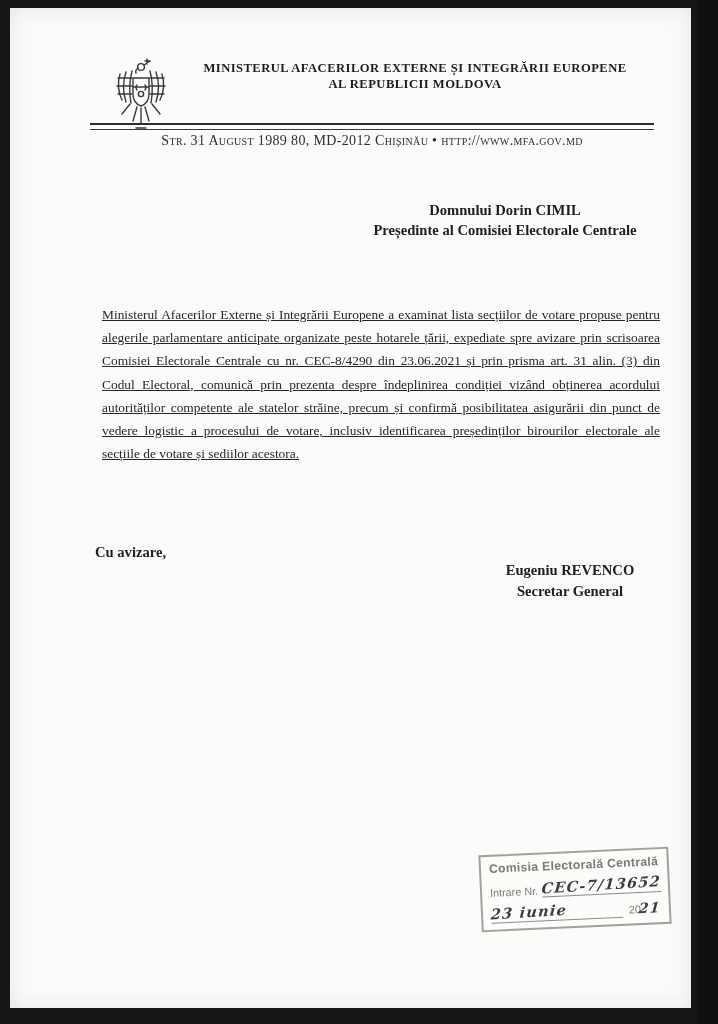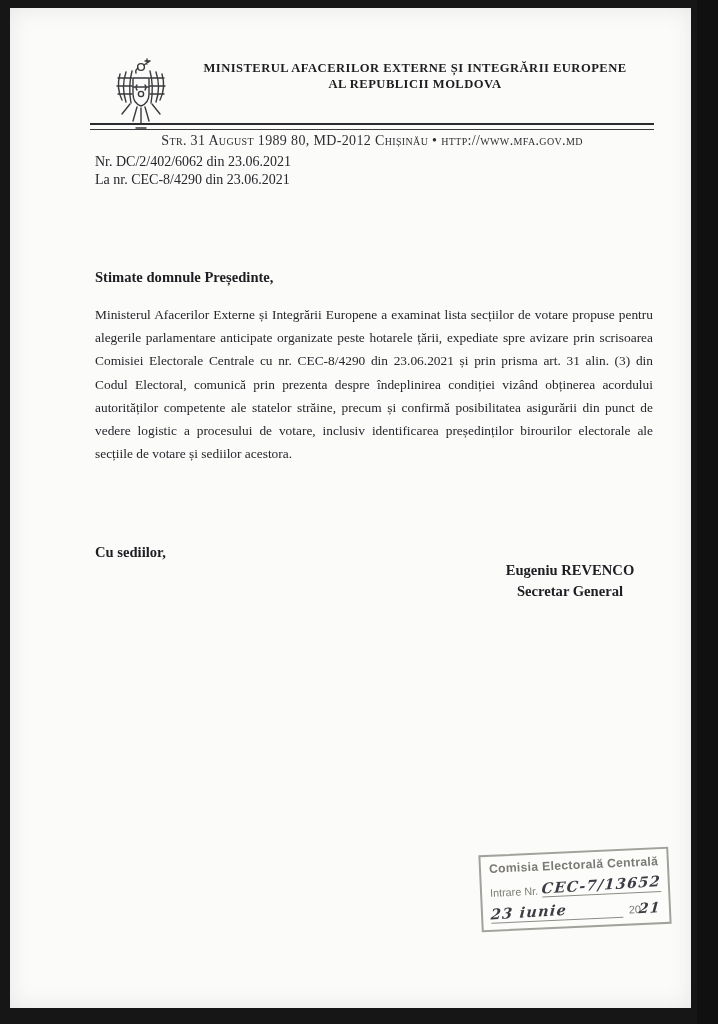--- a/index.html
+++ b/index.html
@@ -43,22 +43,22 @@
 
   
   .refs{left:85px;top:145px;font-size:14px;line-height:17.5px;color:#26262c;}
 
   
   .addressee{left:340px;top:192px;width:310px;text-align:center;
     font-weight:bold;font-size:14.6px;line-height:20px;color:#1d1d22;}
 
   
   .salutation{left:85px;top:261px;font-weight:bold;font-size:14.6px;color:#1d1d22;}
-  .para{left:85px;width:558px;font-size:13.4px;line-height:23.2px;
-    text-align:justify;color:#26262c;}
+  .para{left:92px;width:558px;font-size:13.4px;line-height:23.2px;
+    text-align:justify;color:#26262c;text-decoration:underline;}
   .para1{top:295px;}
   .para2{top:468px;}
   .closing{left:85px;top:536px;font-weight:bold;font-size:14.6px;color:#1d1d22;}
   .signature{left:410px;top:552px;width:300px;text-align:center;
     font-weight:bold;font-size:14.6px;line-height:21px;color:#1d1d22;}
 
   
   .stamp{
     left:470px;top:843px;width:190px;
     border:2px solid #a3a19c;
@@ -116,33 +116,30 @@
 
     <div class="abs lh-titles">
       <div class="lh-ro1">MINISTERUL AFACERILOR EXTERNE ȘI INTEGRĂRII EUROPENE</div>
       <div class="lh-ro2">AL REPUBLICII MOLDOVA</div>
     </div>
 
     <div class="abs rule-double"></div>
 
     <div class="abs lh-address">Str. 31 August 1989 80, MD-2012 Chișinău  •  http://www.mfa.gov.md</div>
 
-    <div class="abs refs">
-      <div>Nr. DC/2/402/6062 din 23.06.2021</div>
-      <div>La nr. CEC-8/4290 din 23.06.2021</div>
+
+    <div class="abs addressee">
+      <div>Domnului Dorin CIMIL</div>
+      <div>Președinte al Comisiei Electorale Centrale</div>
     </div>
 
-    <div class="abs addressee">
-    </div>
-
-    <div class="abs salutation">Stimate domnule Președinte,</div>
 
     <div class="abs para para1">Ministerul Afacerilor Externe și Integrării Europene a examinat lista secțiilor de votare propuse pentru alegerile parlamentare anticipate organizate peste hotarele țării, expediate spre avizare prin scrisoarea Comisiei Electorale Centrale cu nr. CEC-8/4290 din 23.06.2021 și prin prisma art. 31 alin. (3) din Codul Electoral, comunică prin prezenta despre îndeplinirea condiției vizând obținerea acordului autorităților competente ale statelor străine, precum și confirmă posibilitatea asigurării din punct de vedere logistic a procesului de votare, inclusiv identificarea președinților birourilor electorale ale secțiile de votare și sediilor acestora.</div>
 
-    <div class="abs closing">Cu sediilor,</div>
+    <div class="abs closing">Cu avizare,</div>
 
     <div class="abs signature">
       <div>Eugeniu REVENCO</div>
       <div>Secretar General</div>
     </div>
 
     <div class="abs stamp">
       <div class="stamp-org">Comisia Electorală Centrală</div>
       <div class="stamp-row">
         <span class="stamp-label">Intrare Nr.</span>

